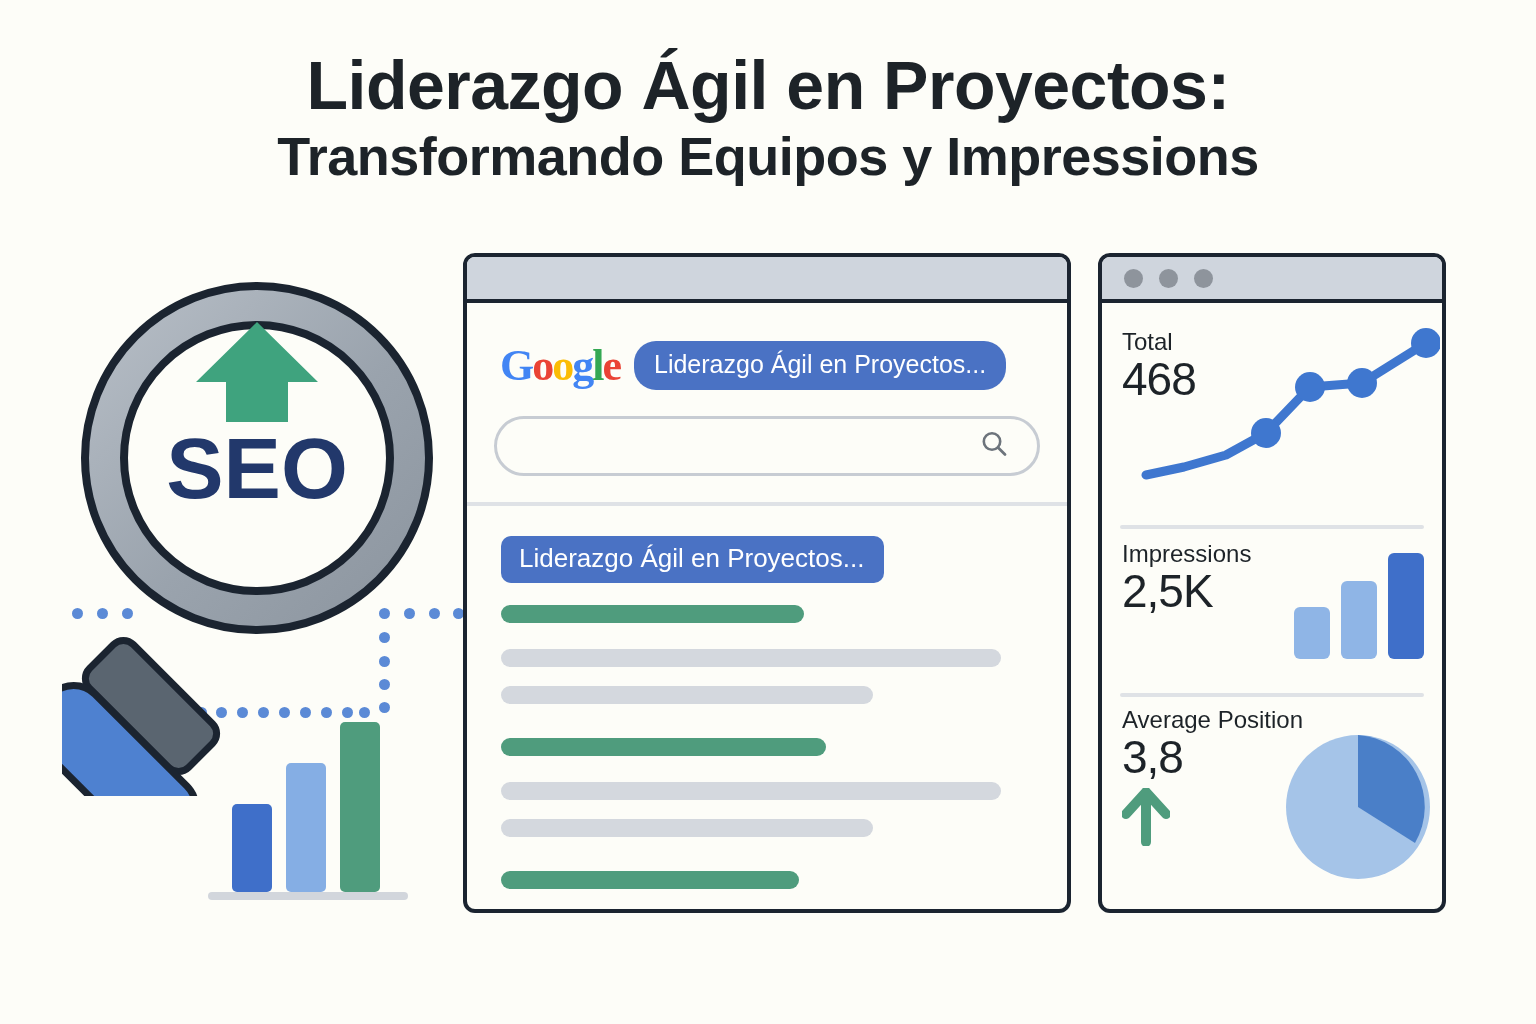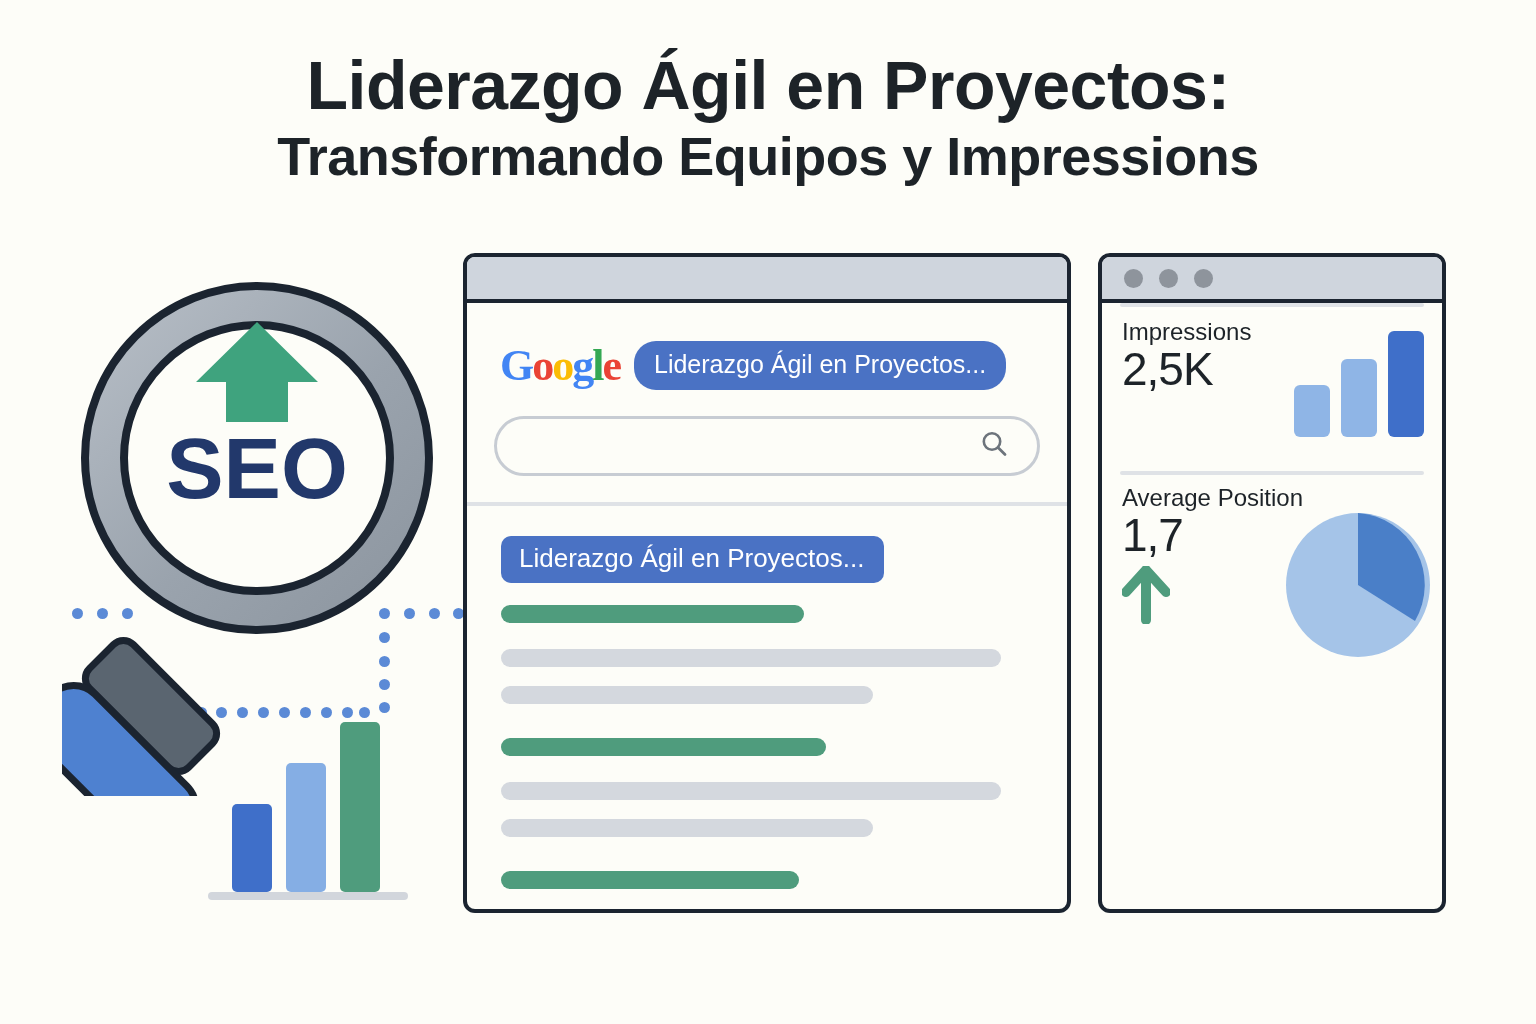--- a/index.html
+++ b/index.html
@@ -337,38 +337,51 @@
   </div>
 </div>
 
 <div class="card" id="dashboard-card">
   <div class="card-titlebar">
     <span class="win-dot"></span>
     <span class="win-dot"></span>
     <span class="win-dot"></span>
   </div>
 
+  <div class="metric" style="height:196px; padding-top:26px;">
+    <div class="metric-label">Total</div>
+    <div class="metric-value">468</div>
+    <div class="metric-graphic" style="top:24px; right:2px;">
+      <svg width="300" height="160" viewBox="0 0 300 160" xmlns="http://www.w3.org/2000/svg">
+        <polyline points="6,148 44,140 86,128 126,106 170,60 222,56 286,16" fill="none" stroke="#3f77cf" stroke-width="9" stroke-linecap="round" stroke-linejoin="round"></polyline>
+        <circle cx="126" cy="106" r="15" fill="#3f77cf"></circle>
+        <circle cx="170" cy="60" r="15" fill="#3f77cf"></circle>
+        <circle cx="222" cy="56" r="15" fill="#3f77cf"></circle>
+        <circle cx="286" cy="16" r="15" fill="#3f77cf"></circle>
+      </svg>
+    </div>
+  </div>
 
   <div class="metric-sep"></div>
 
   <div class="metric" style="height:152px; padding-top:12px;">
     <div class="metric-label">Impressions</div>
     <div class="metric-value">2,5K</div>
     <div class="metric-graphic" style="top:24px; right:18px; width:130px; height:106px;">
       <div class="dash-bar" style="left:0px;  width:36px; height:52px; background:#8fb5e6;"></div>
       <div class="dash-bar" style="left:47px; width:36px; height:78px; background:#8fb5e6;"></div>
       <div class="dash-bar" style="left:94px; width:36px; height:106px; background:#3f6fc9;"></div>
     </div>
   </div>
 
   <div class="metric-sep"></div>
 
   <div class="metric" style="height:200px; padding-top:10px;">
     <div class="metric-label">Average Position</div>
-    <div class="metric-value">1,7</div>
+    <div class="metric-value">3,8</div>
     <div class="up-arrow-wrap">
       <svg width="48" height="58" viewBox="0 0 48 58" xmlns="http://www.w3.org/2000/svg">
         <path d="M24 4 L44 26 M24 4 L4 26 M24 4 L24 54" stroke="#4f9c7d" stroke-width="10" stroke-linecap="round" stroke-linejoin="round" fill="none"></path>
       </svg>
     </div>
     <div class="metric-graphic" style="top:36px; right:10px;">
       <svg width="148" height="148" viewBox="0 0 148 148" xmlns="http://www.w3.org/2000/svg">
         <circle cx="74" cy="74" r="72" fill="#a5c4e8"></circle>
         <path d="M74 74 L74 2 A72 72 0 0 1 131 110 Z" fill="#4a7fc8"></path>
       </svg>

